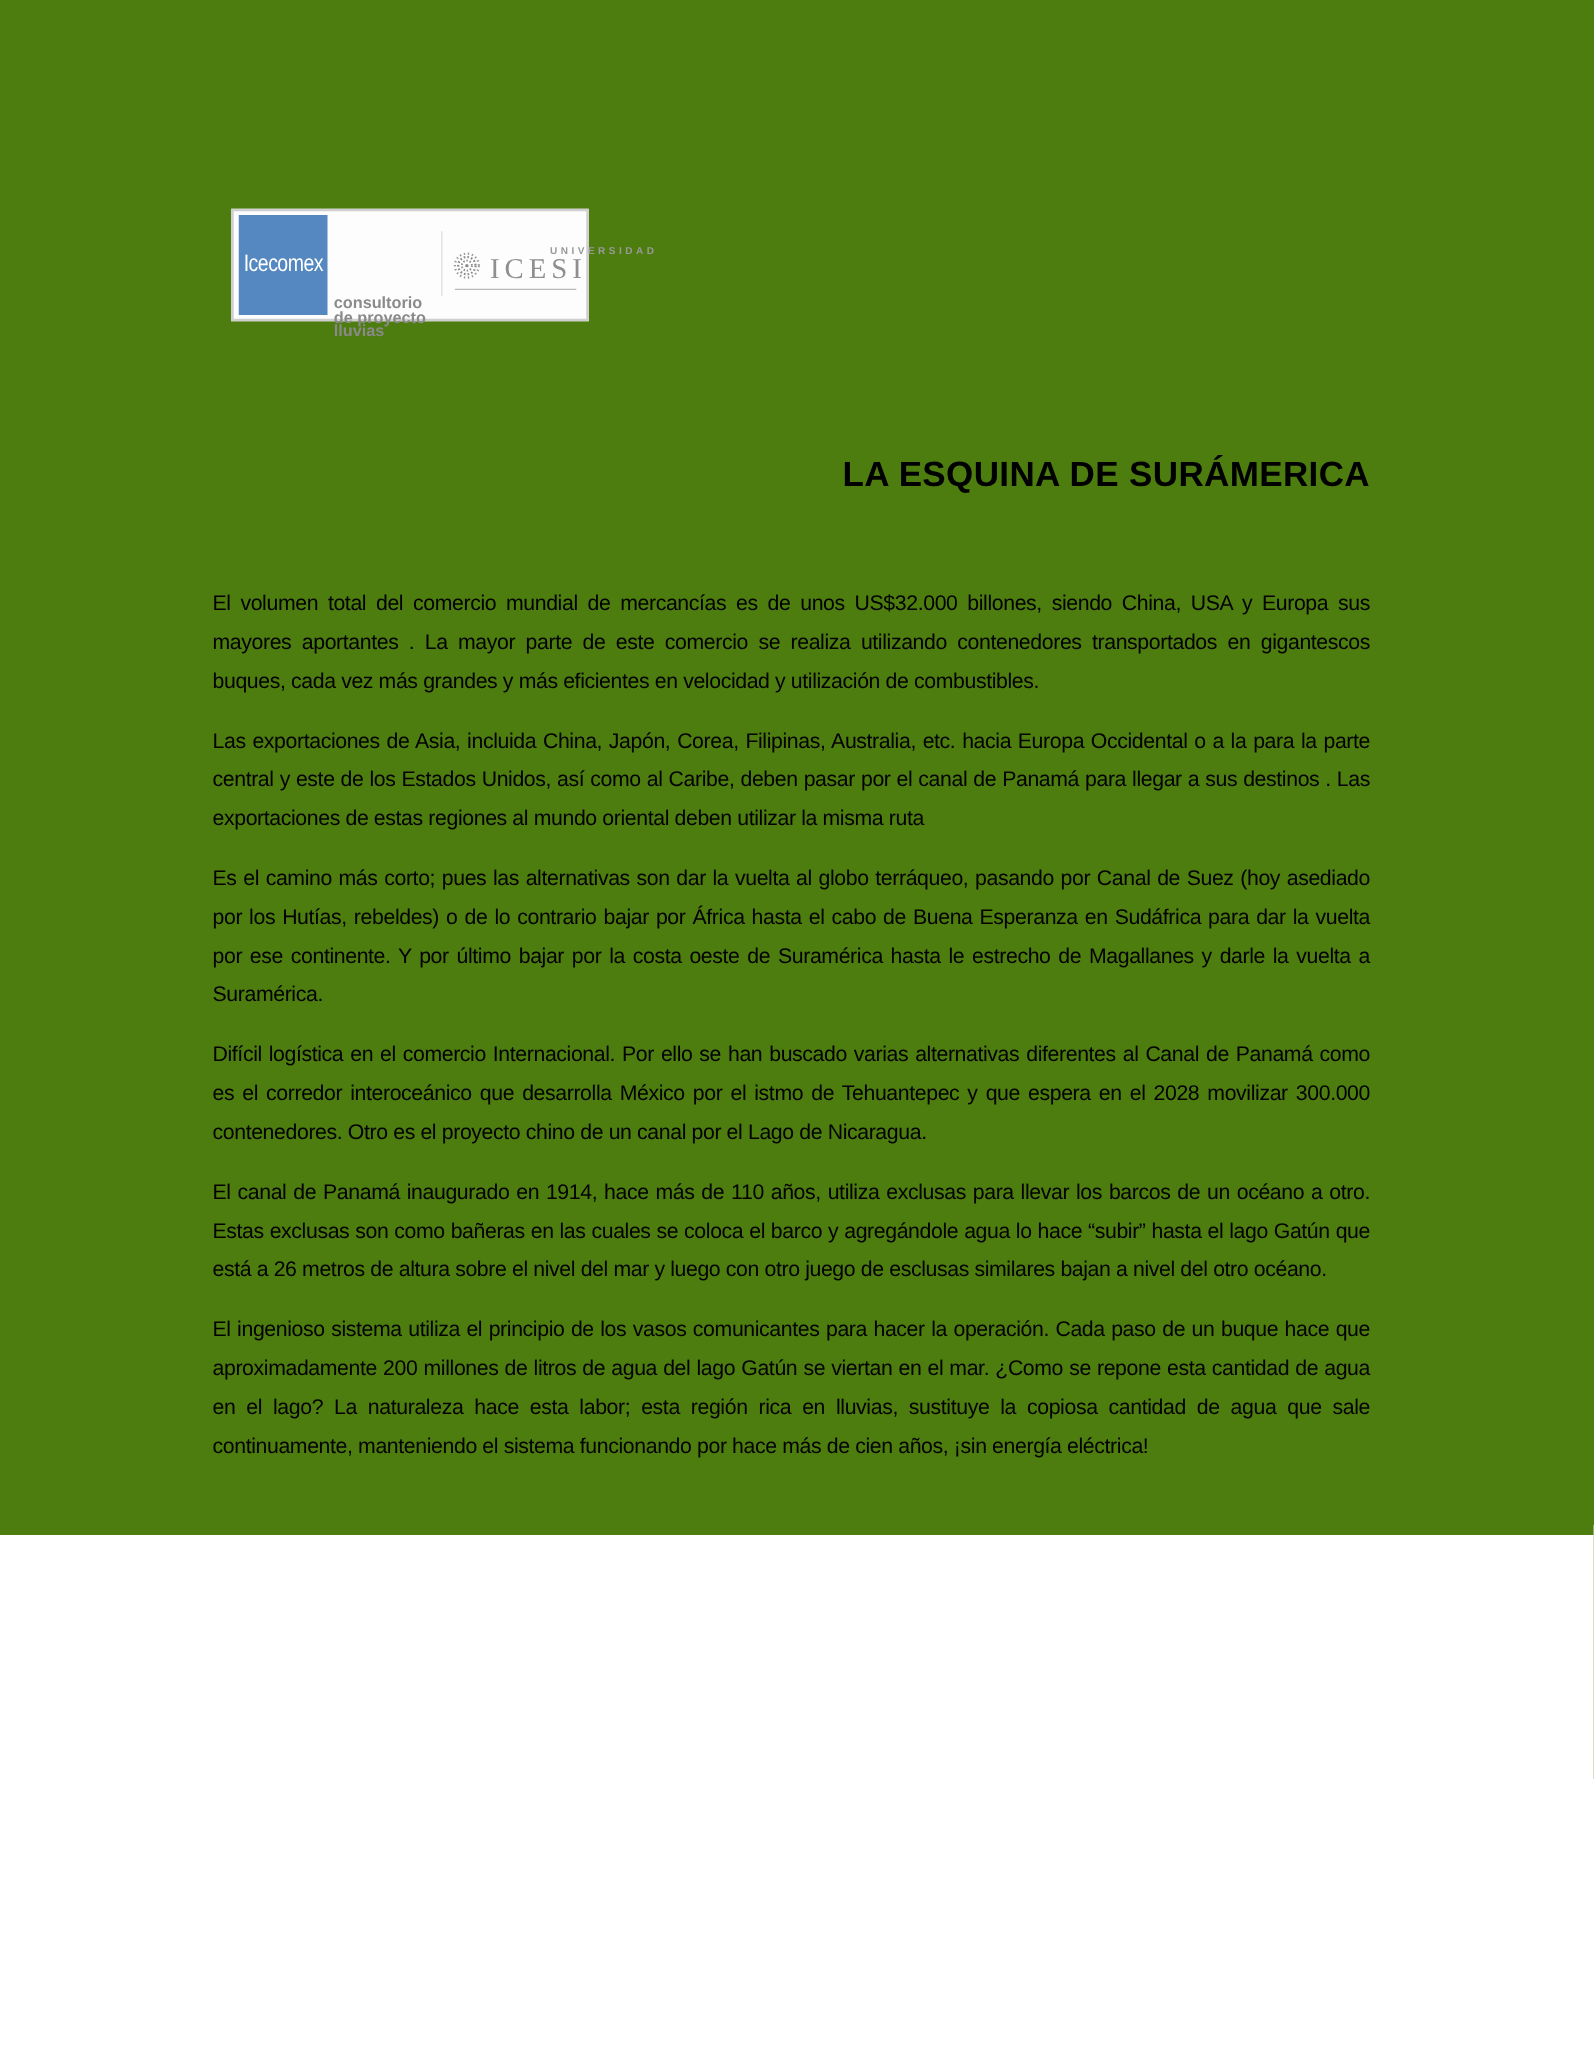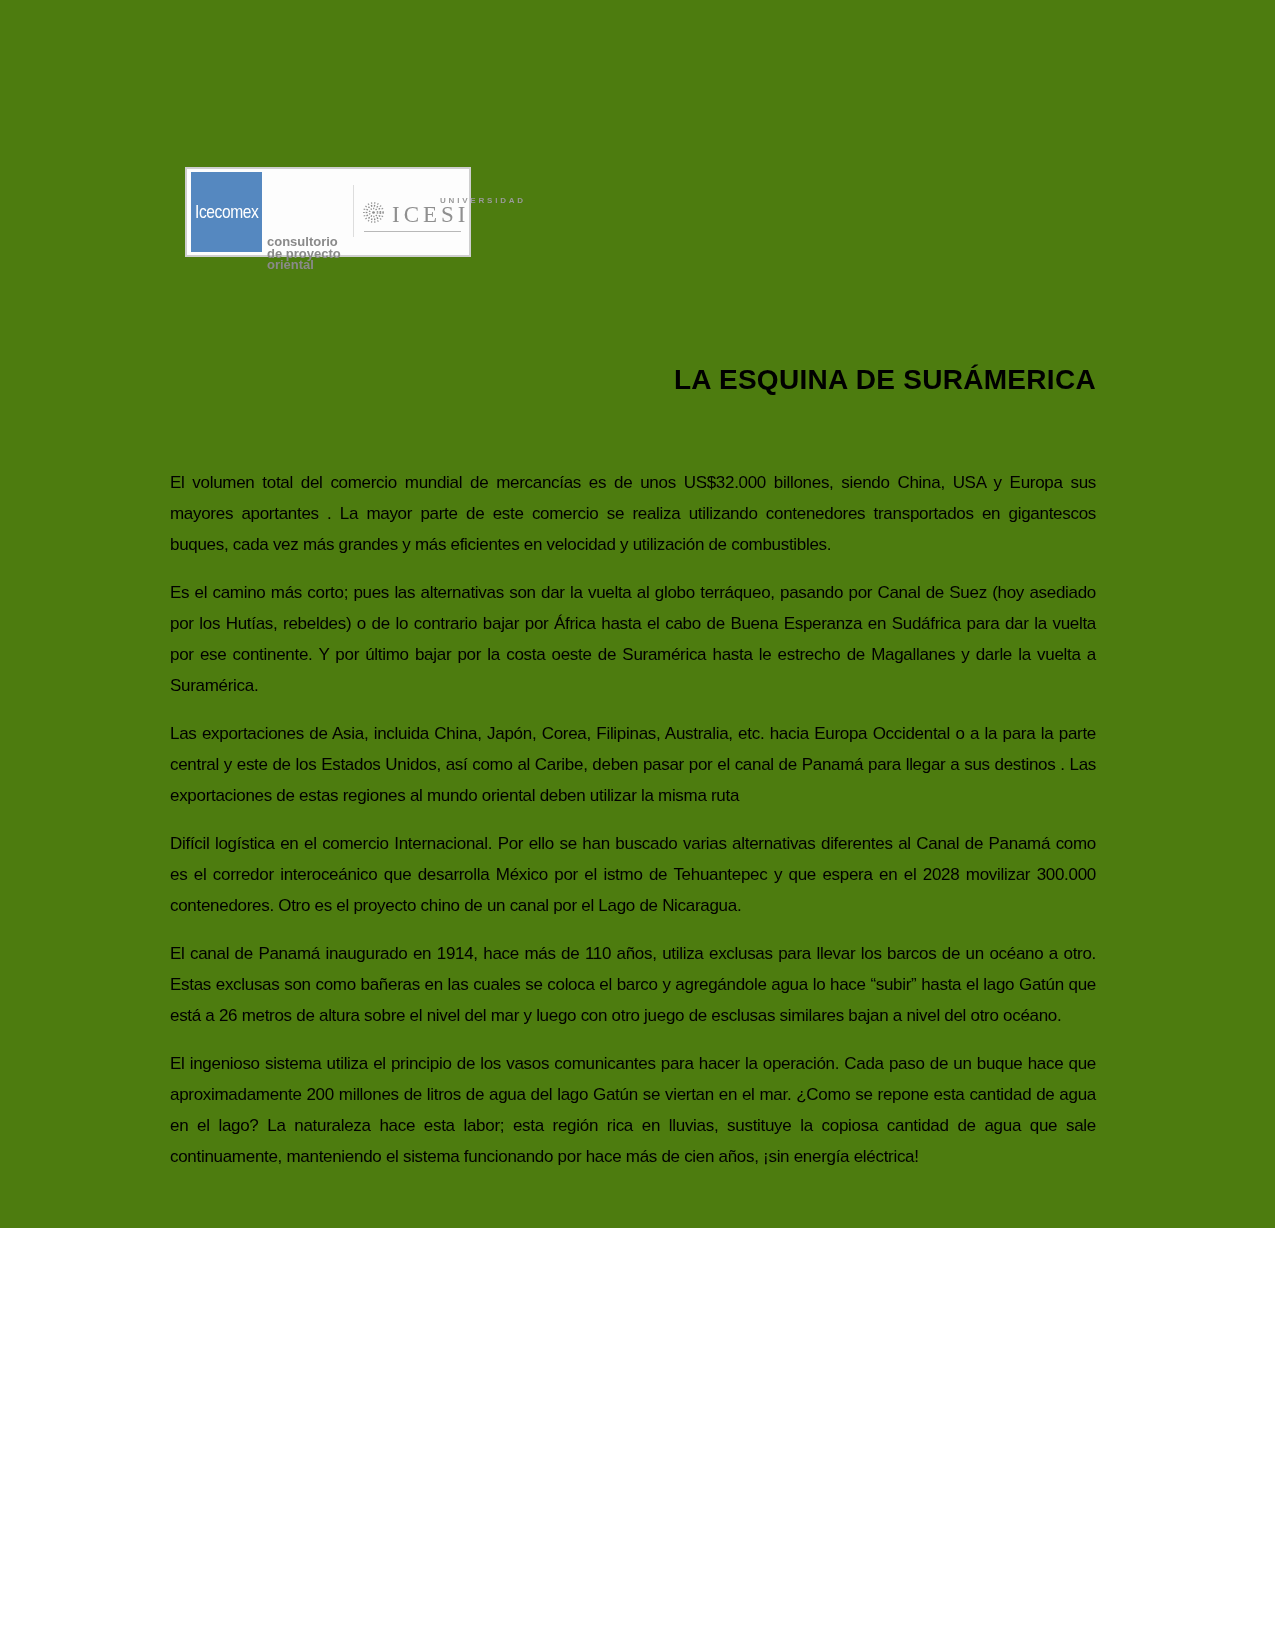--- a/index.html
+++ b/index.html
@@ -115,40 +115,40 @@
 
 <div class="page">
 
   <div class="logo-box">
     <div class="blue-square">
       <span class="brand">Icecomex</span>
     </div>
     <div class="logo-subtitle">
       <div>consultorio</div>
       <div>de proyecto</div>
-      <div>oriental</div>
+      <div>lluvias</div>
     </div>
     <div class="logo-divider"></div>
     <div class="icesi-sunflower">
       <svg viewBox="0 0 24 24" width="23" height="23" aria-hidden="true">
         <circle cx="12" cy="12" r="1.4" fill="#8a8a8a"></circle>
         <circle cx="12" cy="12" r="4.2" fill="none" stroke="#8a8a8a" stroke-width="1.6" stroke-dasharray="1.2 1.5"></circle>
         <circle cx="12" cy="12" r="7.2" fill="none" stroke="#8a8a8a" stroke-width="1.8" stroke-dasharray="1.4 1.7"></circle>
         <circle cx="12" cy="12" r="10" fill="none" stroke="#9a9a9a" stroke-width="1.8" stroke-dasharray="1.2 2.2"></circle>
       </svg>
     </div>
     <div class="universidad">UNIVERSIDAD</div>
     <div class="icesi-name">ICESI</div>
     <div class="icesi-underline"></div>
   </div>
 
   <h1 class="doc-title">LA ESQUINA DE SURÁMERICA</h1>
 
   <div class="doc-body">
     <p>El volumen total del comercio mundial de mercancías es de unos US$32.000 billones, siendo China, USA y Europa sus mayores aportantes . La mayor parte de este comercio se realiza utilizando contenedores transportados en gigantescos buques, cada vez más grandes y más eficientes en velocidad y utilización de combustibles.</p>
+    <p>Las exportaciones de Asia, incluida China, Japón, Corea, Filipinas, Australia, etc. hacia Europa Occidental o a la para la parte central y este de los Estados Unidos, así como al Caribe, deben pasar por el canal de Panamá para llegar a sus destinos . Las exportaciones de estas regiones al mundo oriental deben utilizar la misma ruta</p>
     <p>Es el camino más corto; pues las alternativas son dar la vuelta al globo terráqueo, pasando por Canal de Suez (hoy asediado por los Hutías, rebeldes) o de lo contrario bajar por África hasta el cabo de Buena Esperanza en Sudáfrica para dar la vuelta por ese continente. Y por último bajar por la costa oeste de Suramérica hasta le estrecho de Magallanes y darle la vuelta a Suramérica.</p>
-    <p>Las exportaciones de Asia, incluida China, Japón, Corea, Filipinas, Australia, etc. hacia Europa Occidental o a la para la parte central y este de los Estados Unidos, así como al Caribe, deben pasar por el canal de Panamá para llegar a sus destinos . Las exportaciones de estas regiones al mundo oriental deben utilizar la misma ruta</p>
     <p>Difícil logística en el comercio Internacional. Por ello se han buscado varias alternativas diferentes al Canal de Panamá como es el corredor interoceánico que desarrolla México por el istmo de Tehuantepec y que espera en el 2028 movilizar 300.000 contenedores. Otro es el proyecto chino de un canal por el Lago de Nicaragua.</p>
     <p>El canal de Panamá inaugurado en 1914, hace más de 110 años, utiliza exclusas para llevar los barcos de un océano a otro. Estas exclusas son como bañeras en las cuales se coloca el barco y agregándole agua lo hace “subir” hasta el lago Gatún que está a 26 metros de altura sobre el nivel del mar y luego con otro juego de esclusas similares bajan a nivel del otro océano.</p>
     <p>El ingenioso sistema utiliza el principio de los vasos comunicantes para hacer la operación. Cada paso de un buque hace que aproximadamente 200 millones de litros de agua del lago Gatún se viertan en el mar. ¿Como se repone esta cantidad de agua en el lago? La naturaleza hace esta labor; esta región rica en lluvias, sustituye la copiosa cantidad de agua que sale continuamente, manteniendo el sistema funcionando por hace más de cien años, ¡sin energía eléctrica!</p>
   </div>
 
 </div>
 
 </body></html>

